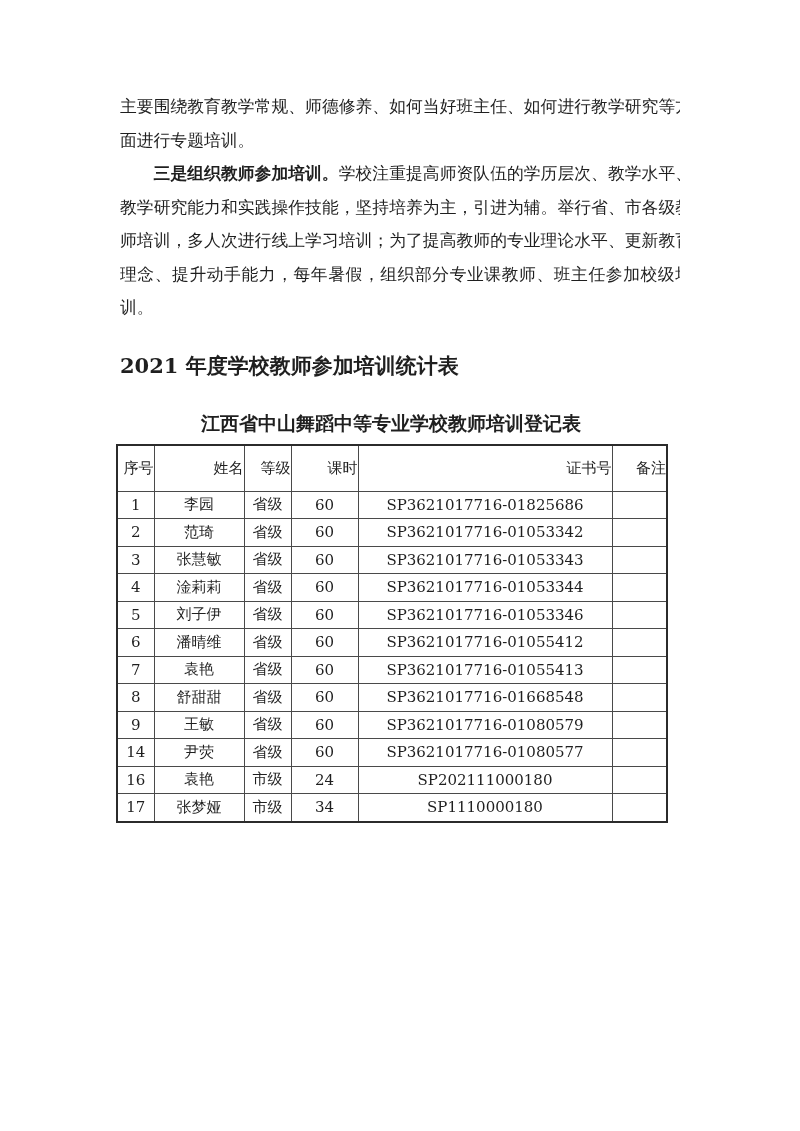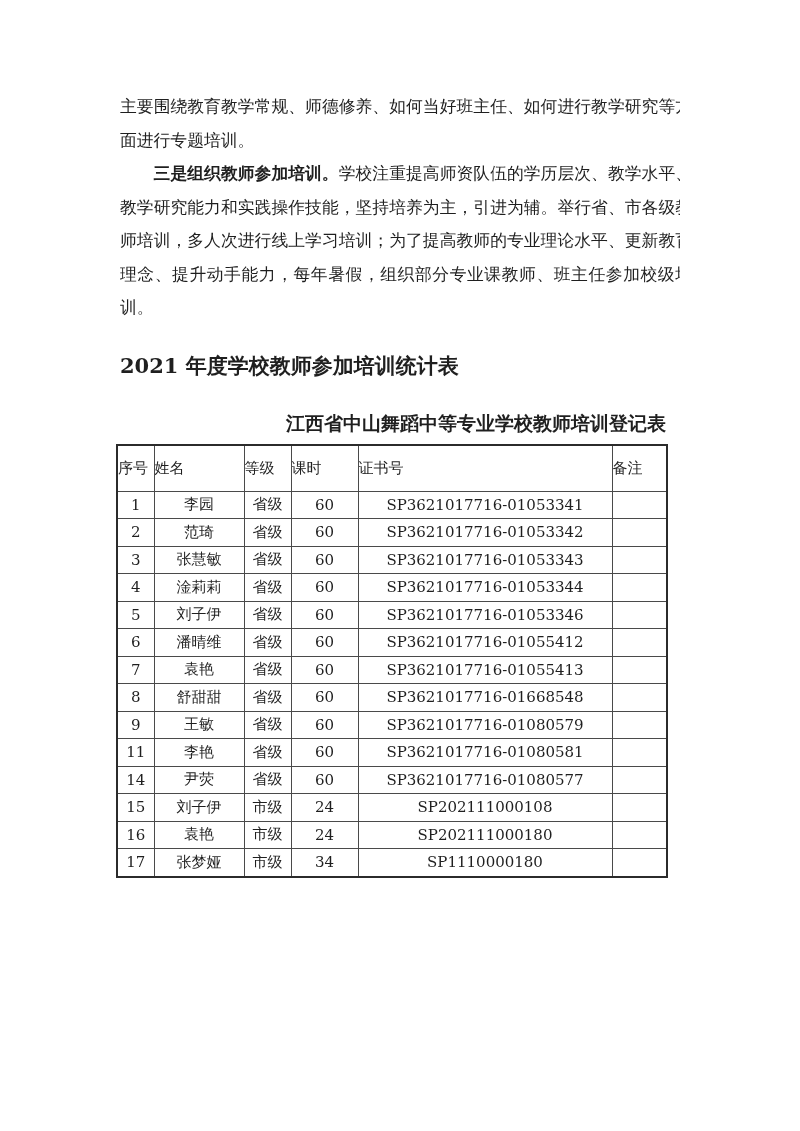--- a/index.html
+++ b/index.html
@@ -31,21 +31,21 @@
   .lead-bold{font-weight:bold;}
   h1.section-heading{
     font-size:21px;
     font-weight:bold;
     margin:26px 0 12px 0;
     line-height:30px;
   }
   .table-title{
     width:550px;
     margin:28px 0 0 -4px;
-    text-align:right;
+    text-align:center;
     font-weight:bold;
     font-size:19px;
     line-height:28px;
   }
   table.training-table{
     width:550px;
     margin:7px 0 0 -4px;
     border-collapse:collapse;
     table-layout:fixed;
     border:2px solid var(--border-strong);
@@ -54,21 +54,21 @@
   table.training-table th,
   table.training-table td{
     border:1px solid var(--border);
     font-weight:normal;
     padding:0;
     overflow:hidden;
   }
   table.training-table th{
     height:45px;
     line-height:20px;
-    text-align:left;
+    text-align:right;
     vertical-align:middle;
     font-family:Liberation Serif, serif;
   }
   table.training-table td{
     height:26.5px;
     text-align:center;
     vertical-align:middle;
   }
   .col-w-index{width:37px;}
   .col-w-name{width:90px;}
@@ -110,21 +110,21 @@
         <th>证书号</th>
         <th>备注</th>
       </tr>
     </thead>
     <tbody>
         <tr>
           <td class="cell-index">1</td>
           <td class="cell-name">李园</td>
           <td class="cell-level">省级</td>
           <td class="cell-hours">60</td>
-          <td class="cell-certificate">SP3621017716-01053341</td>
+          <td class="cell-certificate">SP3621017716-01825686</td>
           <td class="cell-note"></td>
         </tr>
         <tr>
           <td class="cell-index">2</td>
           <td class="cell-name">范琦</td>
           <td class="cell-level">省级</td>
           <td class="cell-hours">60</td>
           <td class="cell-certificate">SP3621017716-01053342</td>
           <td class="cell-note"></td>
         </tr>
@@ -178,41 +178,25 @@
         </tr>
         <tr>
           <td class="cell-index">9</td>
           <td class="cell-name">王敏</td>
           <td class="cell-level">省级</td>
           <td class="cell-hours">60</td>
           <td class="cell-certificate">SP3621017716-01080579</td>
           <td class="cell-note"></td>
         </tr>
         <tr>
-          <td class="cell-index">11</td>
-          <td class="cell-name">李艳</td>
-          <td class="cell-level">省级</td>
-          <td class="cell-hours">60</td>
-          <td class="cell-certificate">SP3621017716-01080581</td>
-          <td class="cell-note"></td>
-        </tr>
-        <tr>
           <td class="cell-index">14</td>
           <td class="cell-name">尹荧</td>
           <td class="cell-level">省级</td>
           <td class="cell-hours">60</td>
           <td class="cell-certificate">SP3621017716-01080577</td>
-          <td class="cell-note"></td>
-        </tr>
-        <tr>
-          <td class="cell-index">15</td>
-          <td class="cell-name">刘子伊</td>
-          <td class="cell-level">市级</td>
-          <td class="cell-hours">24</td>
-          <td class="cell-certificate">SP202111000108</td>
           <td class="cell-note"></td>
         </tr>
         <tr>
           <td class="cell-index">16</td>
           <td class="cell-name">袁艳</td>
           <td class="cell-level">市级</td>
           <td class="cell-hours">24</td>
           <td class="cell-certificate">SP202111000180</td>
           <td class="cell-note"></td>
         </tr>

